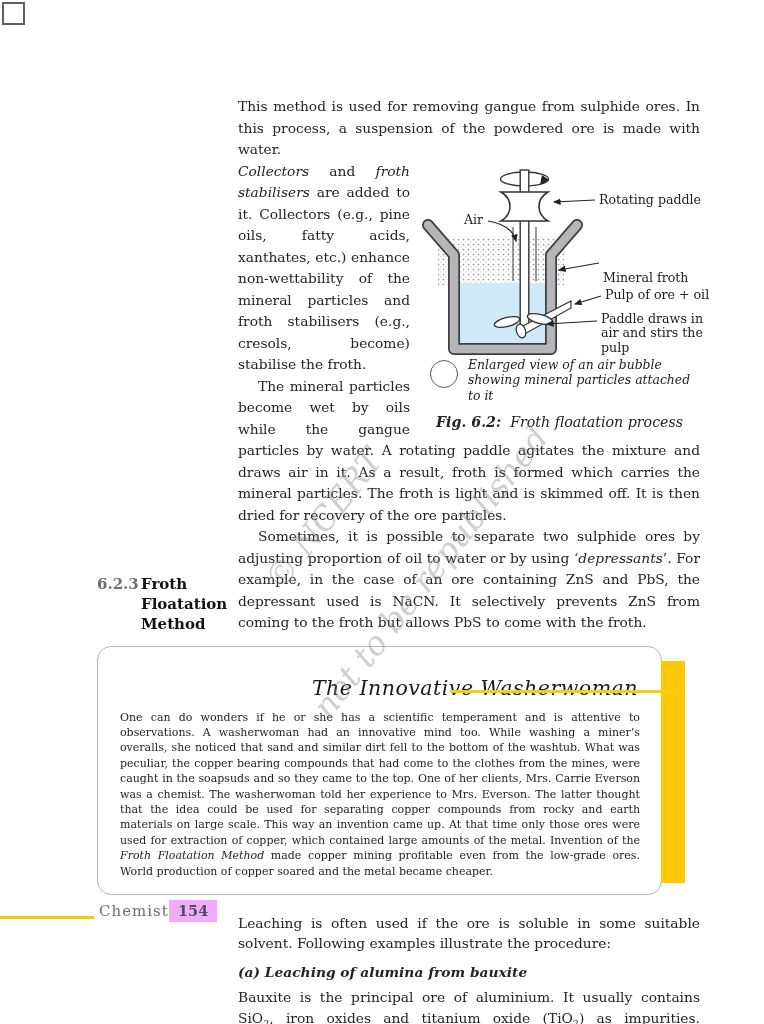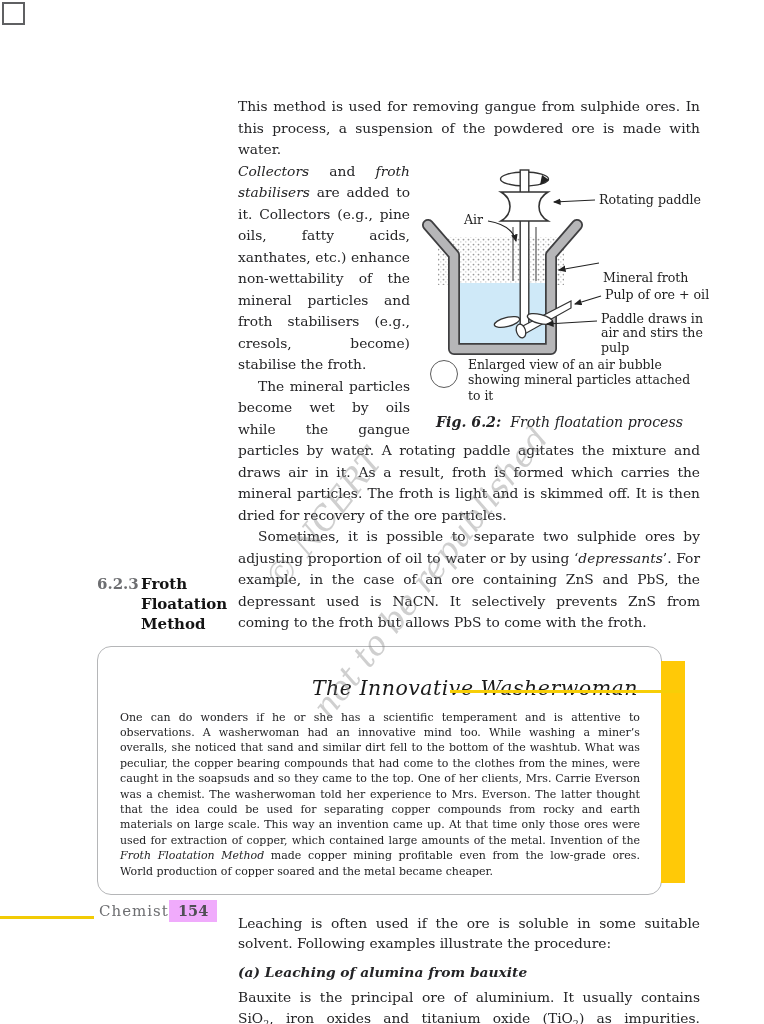--- a/index.html
+++ b/index.html
@@ -24,21 +24,21 @@
 
   
   .fig{
     float:right;width:292px;margin:2px -14px 4px 12px;position:relative;
     text-align:left;
   }
   .fig svg{display:block;}
   .fig-label{
     position:absolute;font-size:12.6px;line-height:14.5px;color:#222;text-align:left;
   }
-  .bubble-row{display:flex;gap:10px;margin-top:-6px;padding-left:8px;}
+  .bubble-row{display:flex;gap:10px;margin-top:-6px;padding-left:8px;font-style:italic;}
   .bubble-circle{
     width:26px;height:26px;border:1.5px solid #5c5c5c;border-radius:50%;
     flex:none;margin-top:3px;background:#fff;
   }
   .bubble-note{font-size:12.4px;line-height:15.5px;width:238px;color:#222;}
   .fig-caption{margin-top:9px;padding-left:14px;font-size:14.2px;font-style:italic;color:#232325;}
   .cap-label{font-weight:bold;margin-right:9px;}
 
   
   .wbox{

